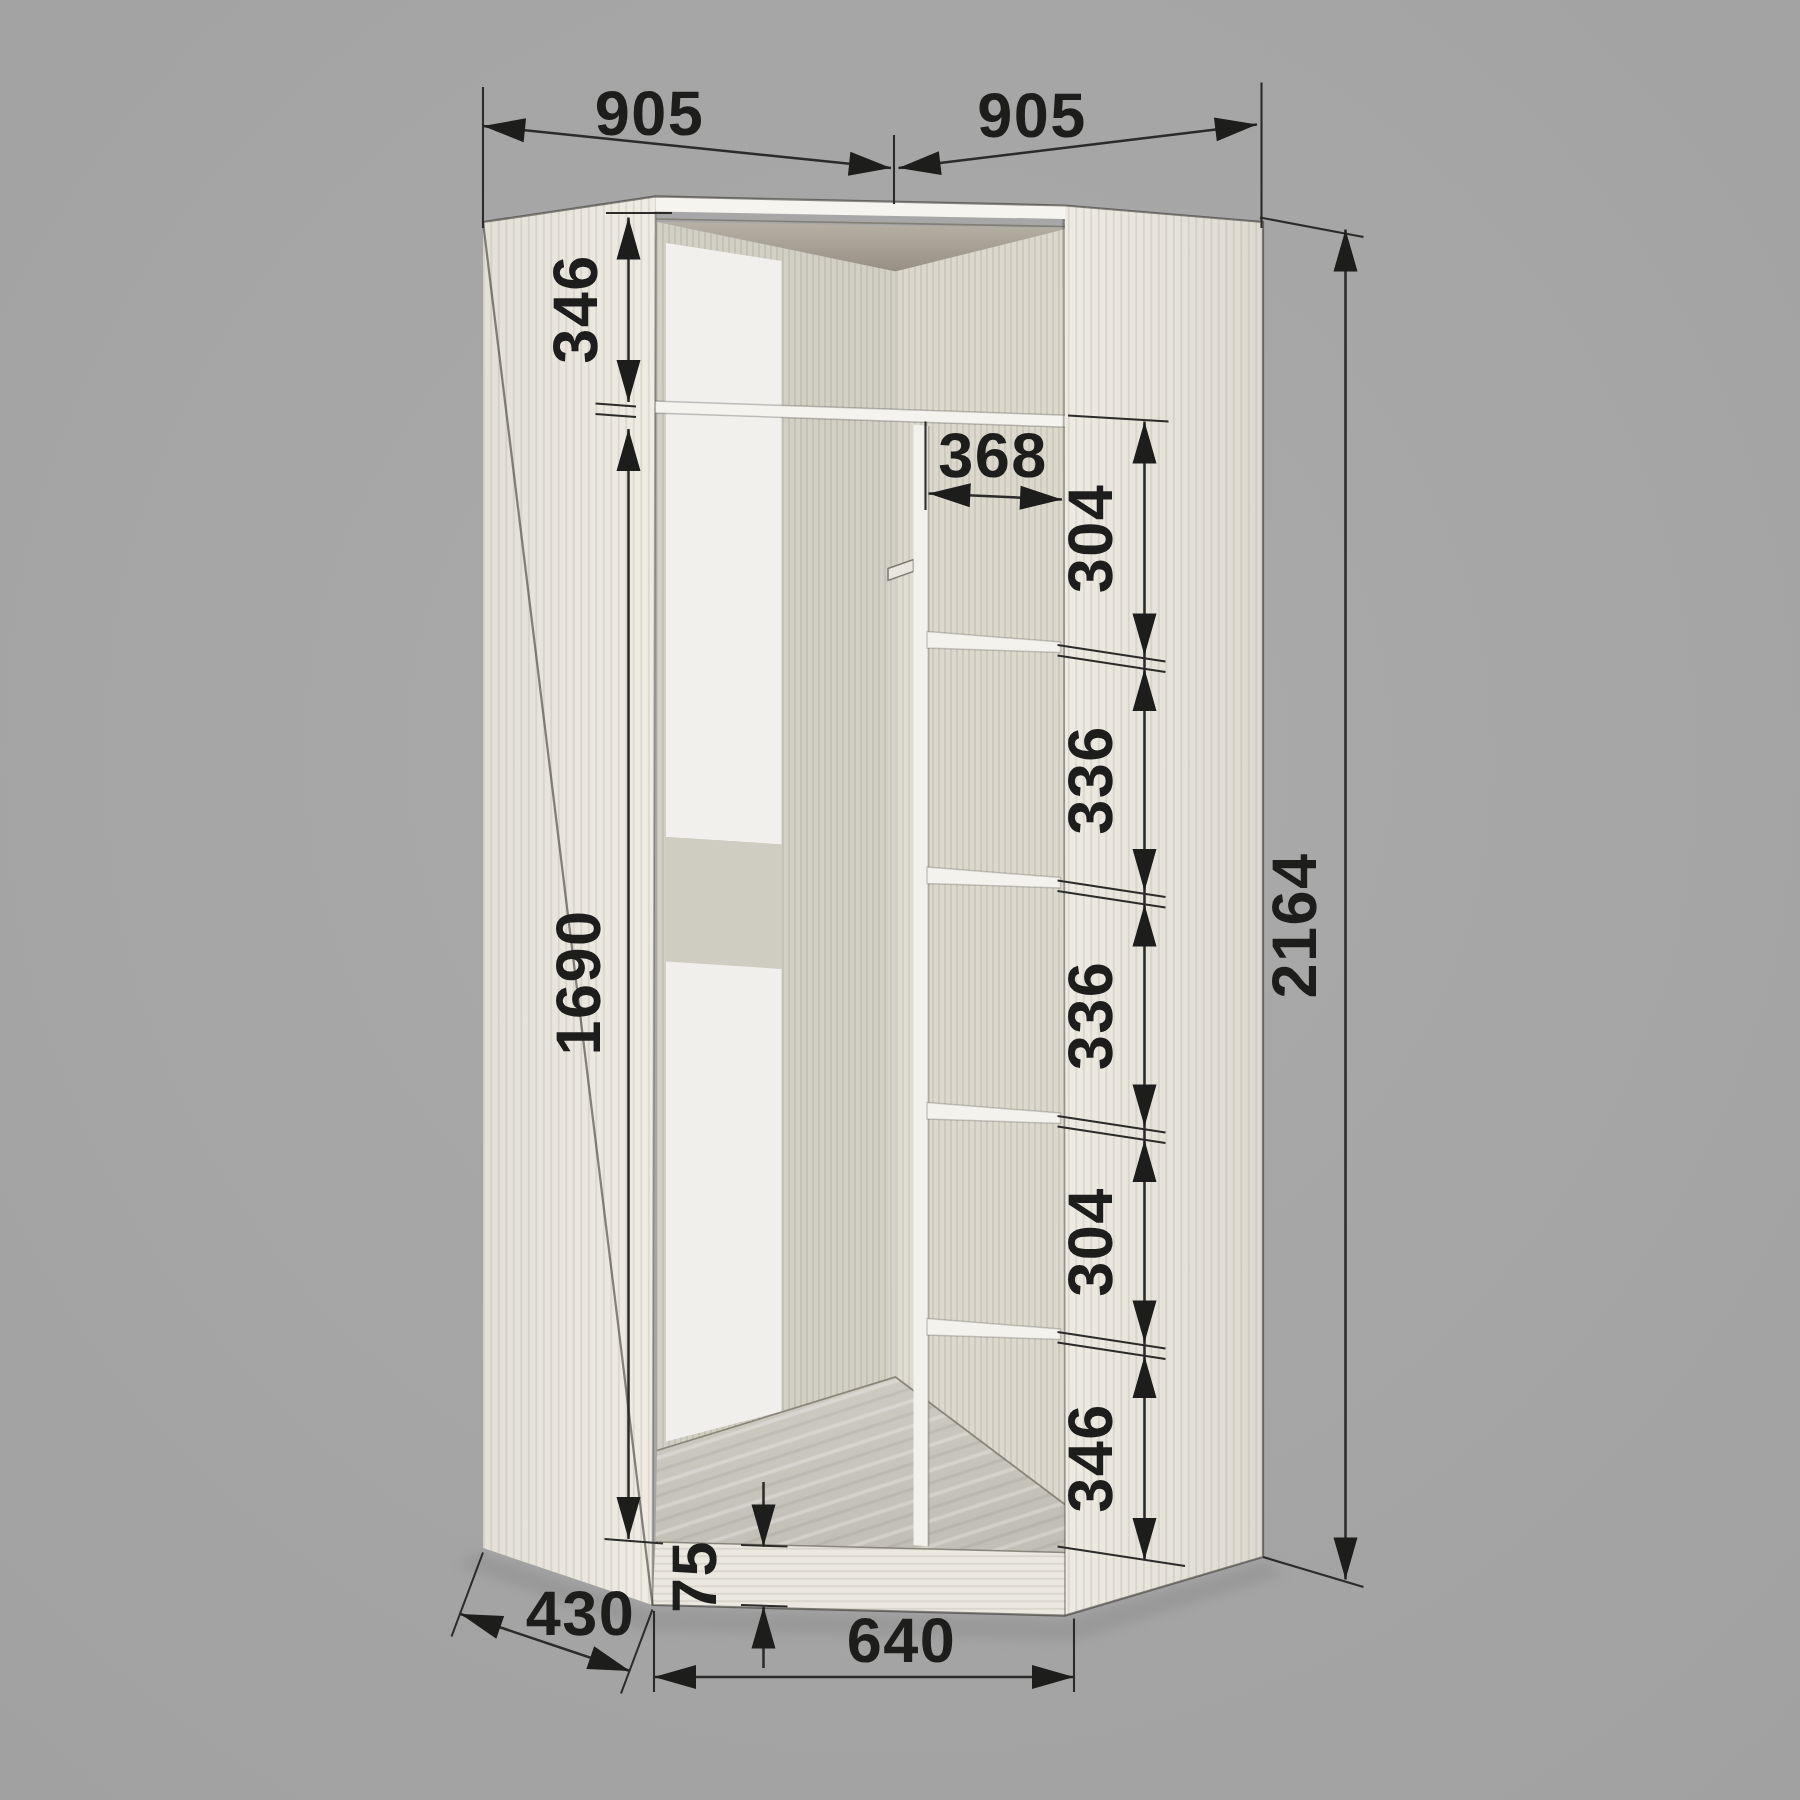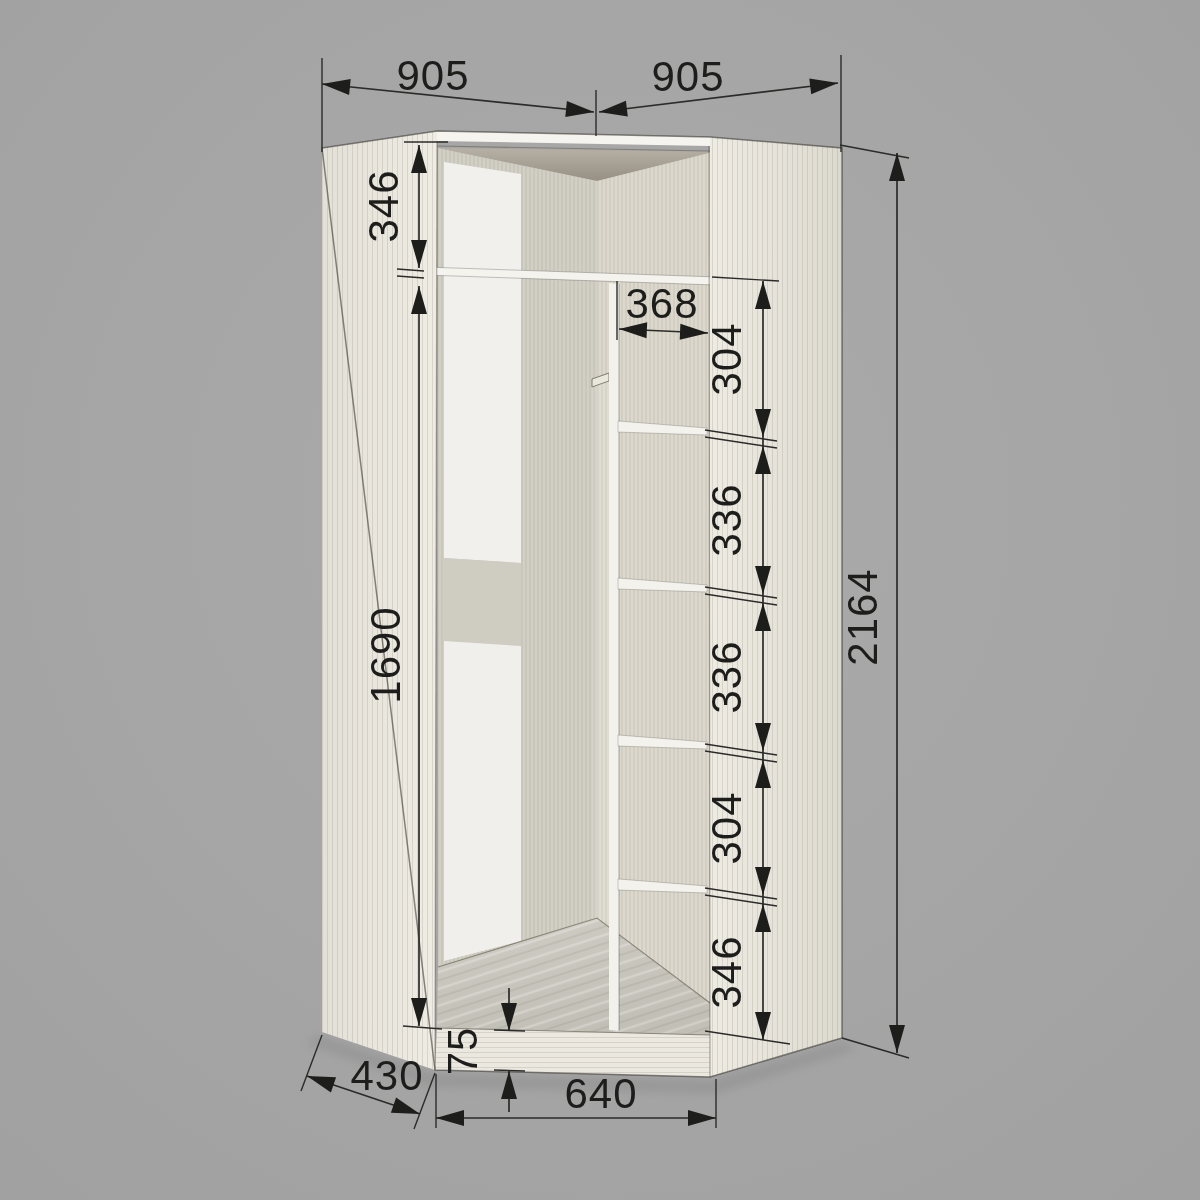--- a/index.html
+++ b/index.html
@@ -1,17 +1,17 @@
 <!DOCTYPE html>
 <html><head>
 <meta charset="utf-8">
 <style>
   html,body{margin:0;padding:0;background:#a7a7a7;}
   .stage{position:relative;width:1200px;height:1200px;overflow:hidden;
-         font-family:"Liberation Sans", sans-serif;}
+         font-family:"Liberation Sans", sans-serif;font-weight:bold;}
   svg{display:block;width:1200px;height:1200px;}
   text{font-family:"Liberation Sans", sans-serif;
        font-size:42px;fill:#1d1d1b;letter-spacing:1px;}
   .dimline{stroke:#2b2b29;stroke-width:1.7;fill:none;}
   .extline{stroke:#2b2b29;stroke-width:1.4;fill:none;}
   .arrow{fill:#1d1d1b;stroke:none;}
   .seam{stroke:rgba(50,48,42,.35);stroke-width:1.3;fill:none;}
   .edge{stroke:rgba(120,116,104,.8);stroke-width:1.1;fill:none;}
 </style>
 </head>

